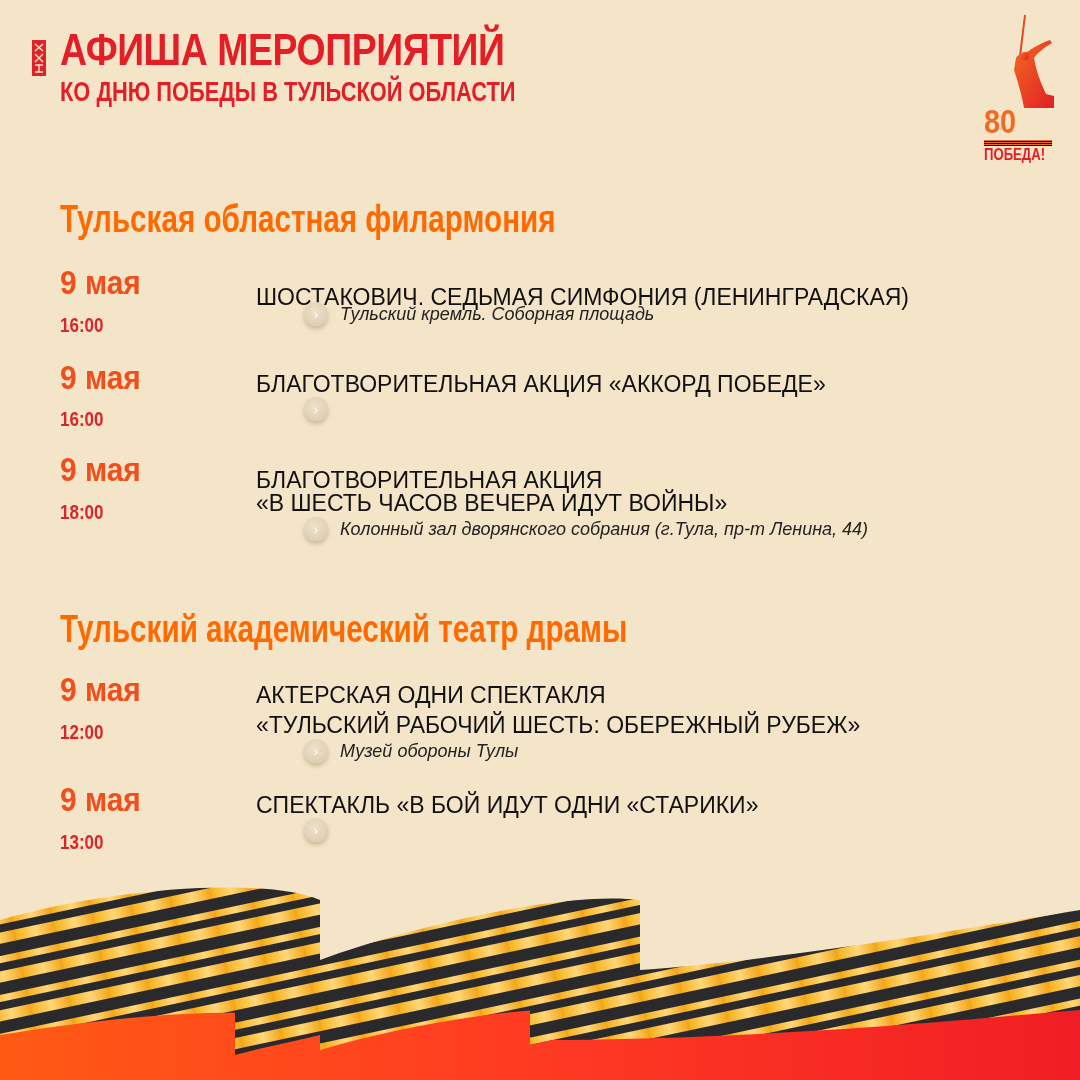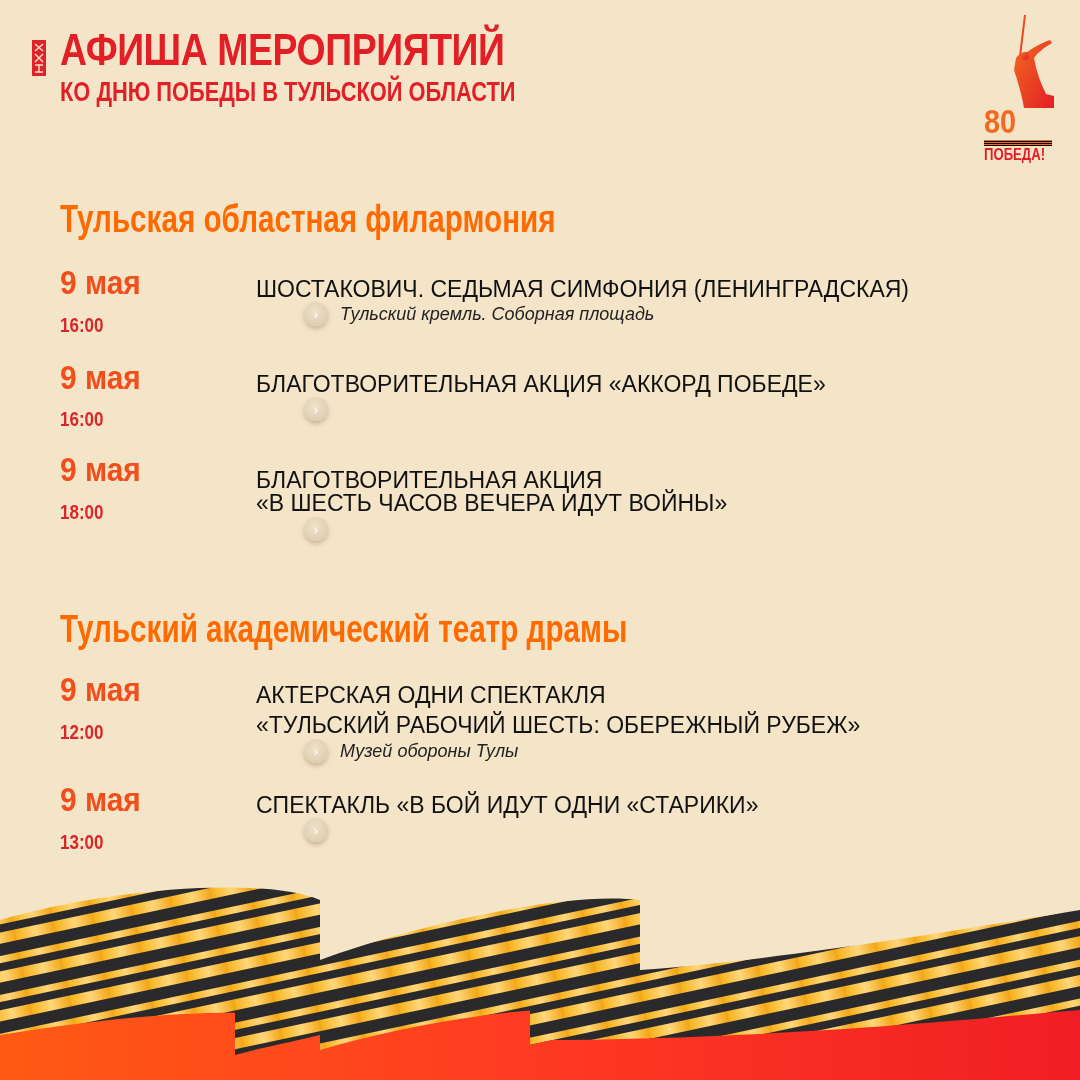--- a/index.html
+++ b/index.html
@@ -96,21 +96,21 @@
   <div class="emblem-num">80</div>
   <div class="emblem-stripe"></div>
   <div class="emblem-word">ПОБЕДА!</div>
 </div>
 
 <div class="section-title" style="top:200px">Тульская областная филармония</div>
 
 <div class="event" style="top:265px">
   <div class="date">9 мая</div>
   <div class="time" style="top:50px">16:00</div>
-  <div class="ev-title" style="top:9px">ШОСТАКОВИЧ. СЕДЬМАЯ СИМФОНИЯ (ЛЕНИНГРАДСКАЯ)</div>
+  <div class="ev-title" style="top:17px">ШОСТАКОВИЧ. СЕДЬМАЯ СИМФОНИЯ (ЛЕНИНГРАДСКАЯ)</div>
   <div class="venue" style="top:37px">
     <span class="venue-icon">›</span>
     <span class="venue-text">Тульский кремль. Соборная площадь</span>
   </div>
 </div>
 
 <div class="event" style="top:360px">
   <div class="date">9 мая</div>
   <div class="time" style="top:49px">16:00</div>
   <div class="ev-title" style="top:9px">БЛАГОТВОРИТЕЛЬНАЯ АКЦИЯ «АККОРД ПОБЕДЕ»</div>
@@ -119,20 +119,21 @@
   </div>
 </div>
 
 <div class="event" style="top:452px">
   <div class="date">9 мая</div>
   <div class="time" style="top:50px">18:00</div>
   <div class="ev-title" style="top:13px">БЛАГОТВОРИТЕЛЬНАЯ АКЦИЯ</div>
   <div class="ev-title" style="top:36px">«В ШЕСТЬ ЧАСОВ ВЕЧЕРА ИДУТ ВОЙНЫ»</div>
   <div class="venue" style="top:65px">
     <span class="venue-icon">›</span>
+    <span class="venue-text">Колонный зал дворянского собрания (г.Тула, пр-т Ленина, 44)</span>
   </div>
 </div>
 
 <div class="section-title" style="top:610px">Тульский академический театр драмы</div>
 
 <div class="event" style="top:672px">
   <div class="date">9 мая</div>
   <div class="time" style="top:50px">12:00</div>
   <div class="ev-title" style="top:8px">АКТЕРСКАЯ ОДНИ СПЕКТАКЛЯ</div>
   <div class="ev-title" style="top:38px">«ТУЛЬСКИЙ РАБОЧИЙ ШЕСТЬ: ОБЕРЕЖНЫЙ РУБЕЖ»</div>

